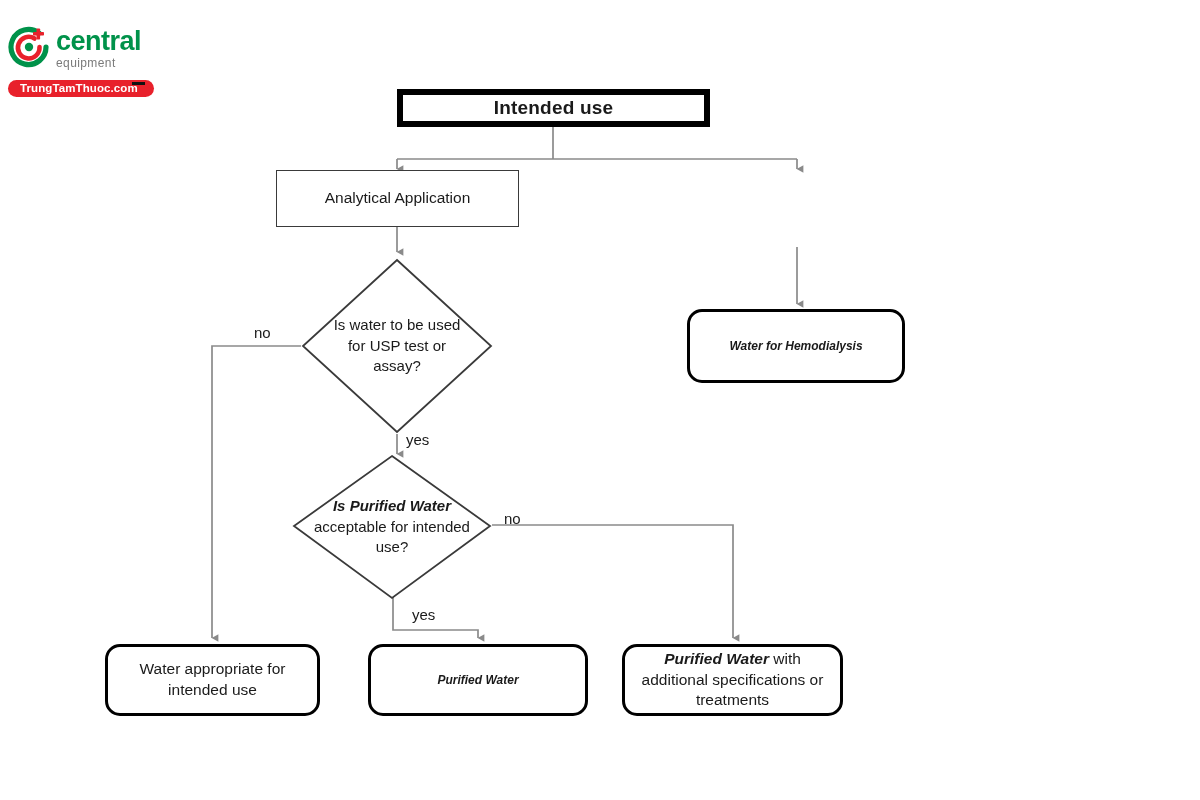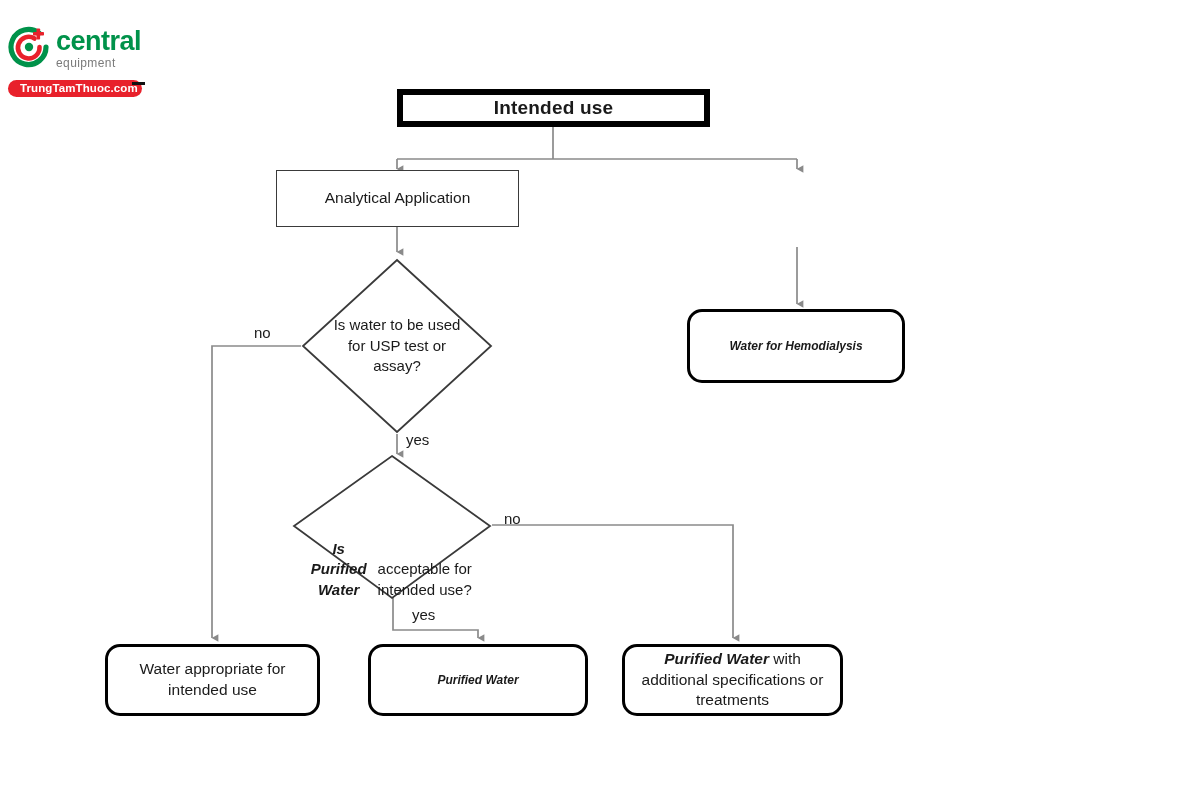--- a/index.html
+++ b/index.html
@@ -51,21 +51,21 @@
     display: block;
     margin-top: 2px;
     letter-spacing: 0.4px;
   }
   #logo-ribbon {
     position: absolute;
     left: 8px;
     top: 66px;
     background: #e8212b;
     border-radius: 9px;
-    padding: 2px 4px 3px 12px;
+    padding: 2px 16px 3px 12px;
     color: #ffffff;
     font-size: 11.5px;
     font-weight: 700;
     letter-spacing: 0.1px;
     white-space: nowrap;
   }
   #logo-dash {
     position: absolute;
     left: 132px;
     top: 68px;
@@ -226,21 +226,21 @@
     <svg width="192" height="176" viewBox="0 0 192 176">
       <polygon points="96,2 190,88 96,174 2,88" fill="#ffffff" stroke="#3a3a3a" stroke-width="1.8"></polygon>
     </svg>
     <div class="diamond-label">Is water to be used for USP test or assay?</div>
   </div>
 
   <div class="diamond-wrap" style="left:292px; top:450px; width:200px; height:146px;">
     <svg width="200" height="146" viewBox="0 0 200 146">
       <polygon points="100,2 198,72 100,144 2,72" fill="#ffffff" stroke="#3a3a3a" stroke-width="1.8"></polygon>
     </svg>
-    <div class="diamond-label" style="flex-direction:row; padding:0 14px;align-items:flex-end;">
+    <div class="diamond-label" style="flex-direction:column; padding:0 14px;">
       <span class="lead-ib">Is Purified Water</span>
       <span>acceptable for intended use?</span>
     </div>
   </div>
 
   <div class="node box-round" style="left:105px; top:640px; width:215px; height:72px;">Water appropriate for intended use</div>
 
   <div class="node box-round italicbold" style="left:368px; top:640px; width:220px; height:72px;">Purified Water</div>
 
   <div class="node box-round" style="left:622px; top:640px; width:221px; height:72px;">

